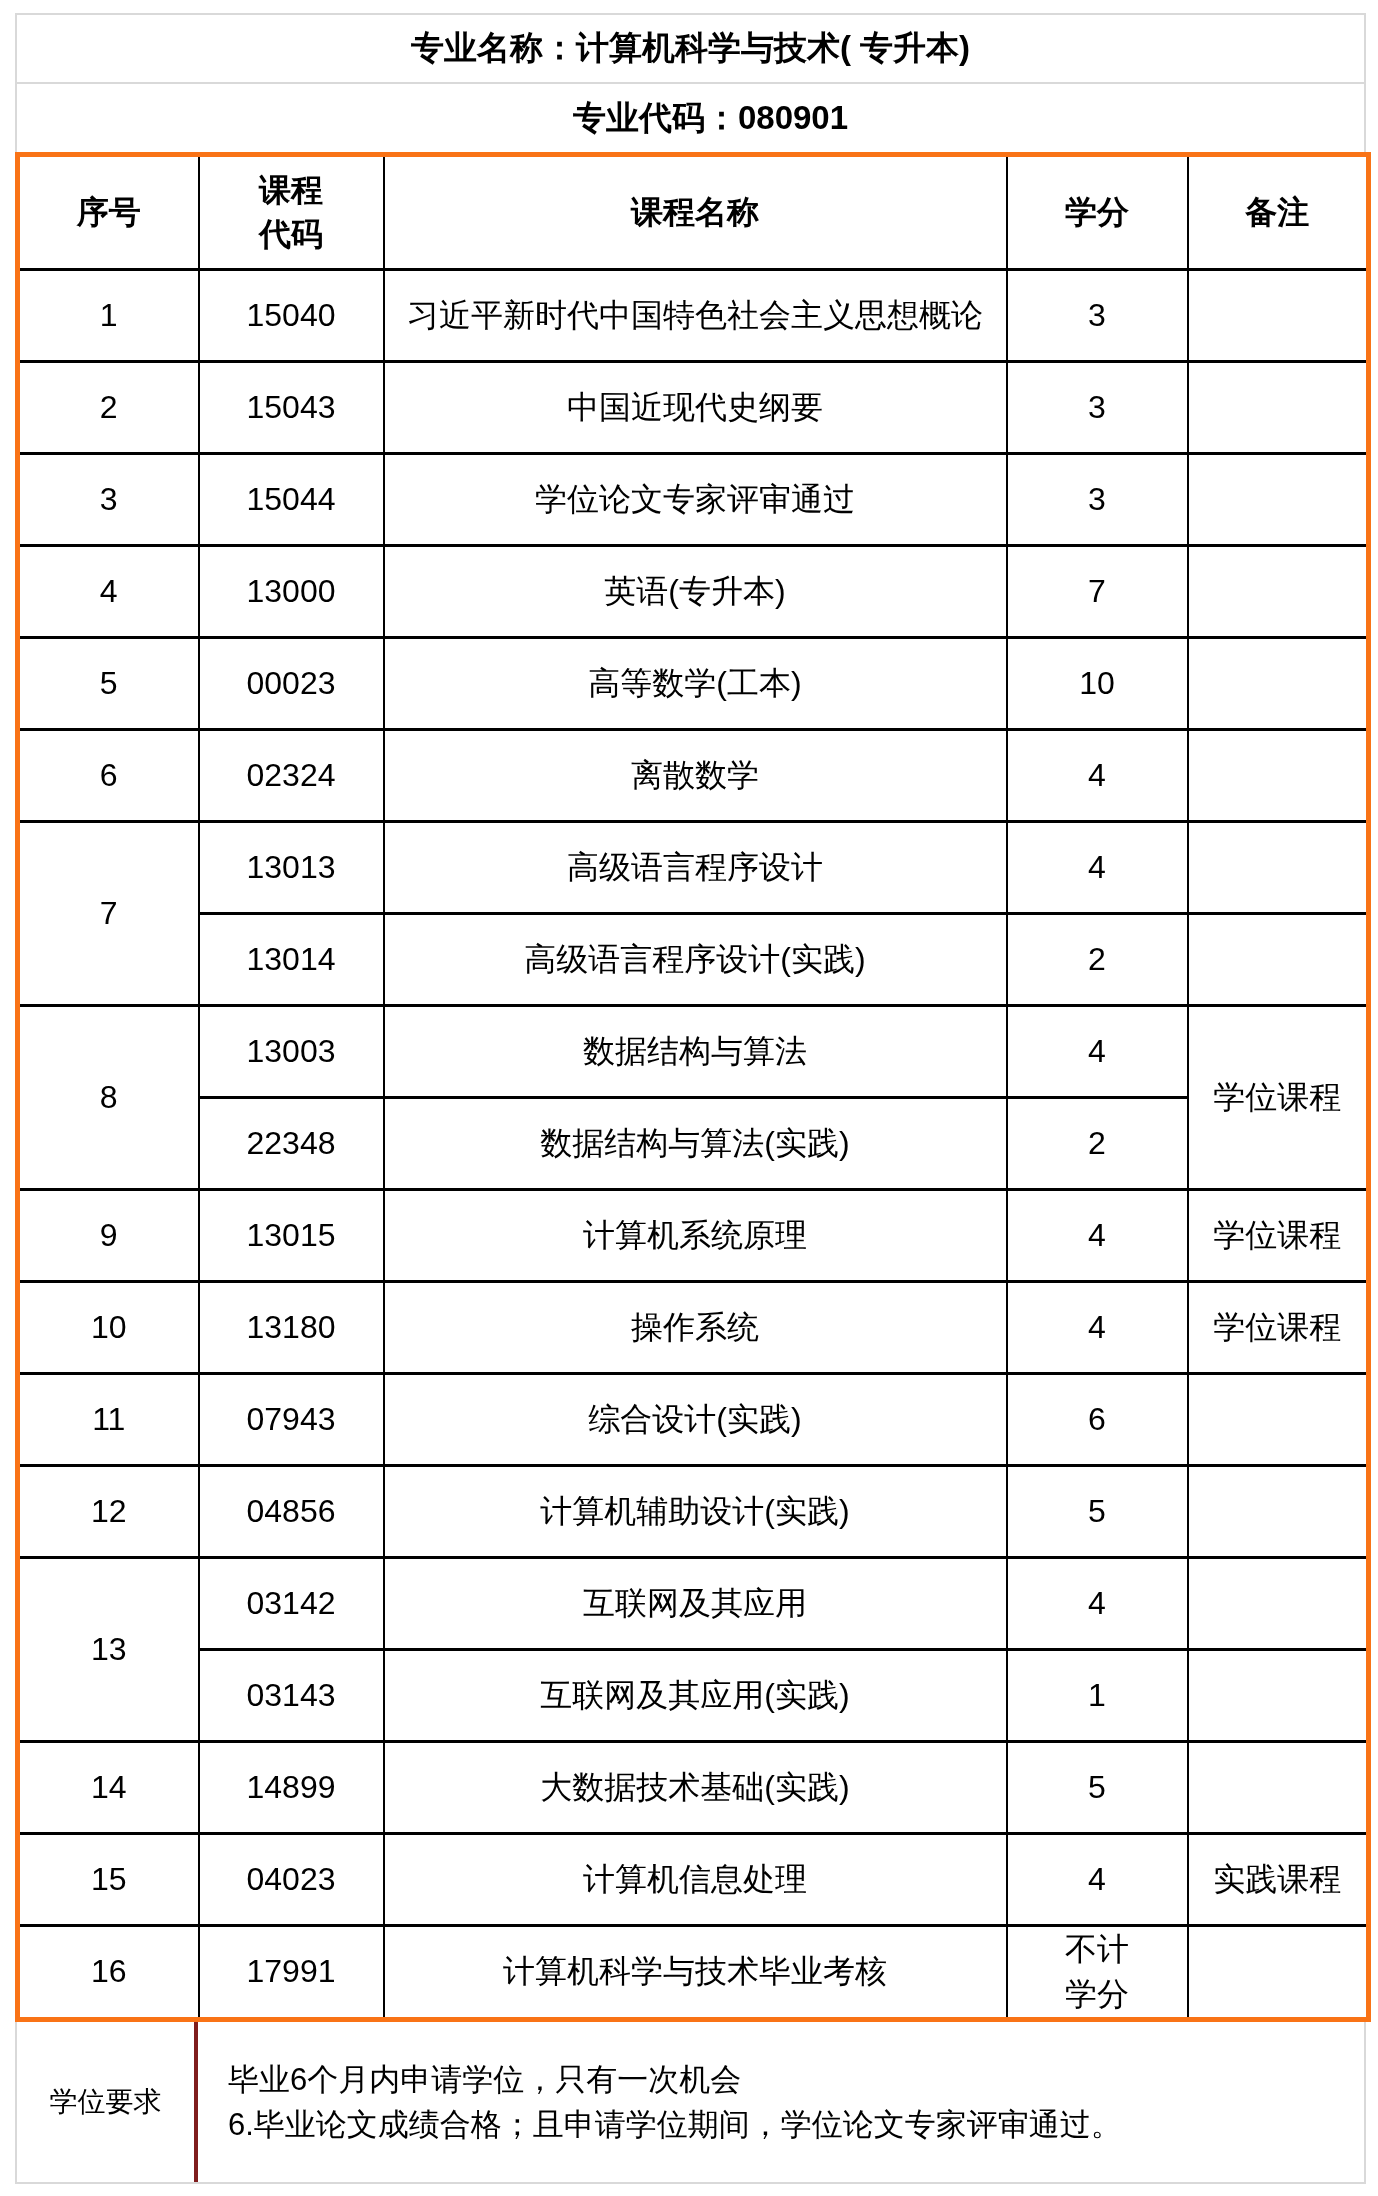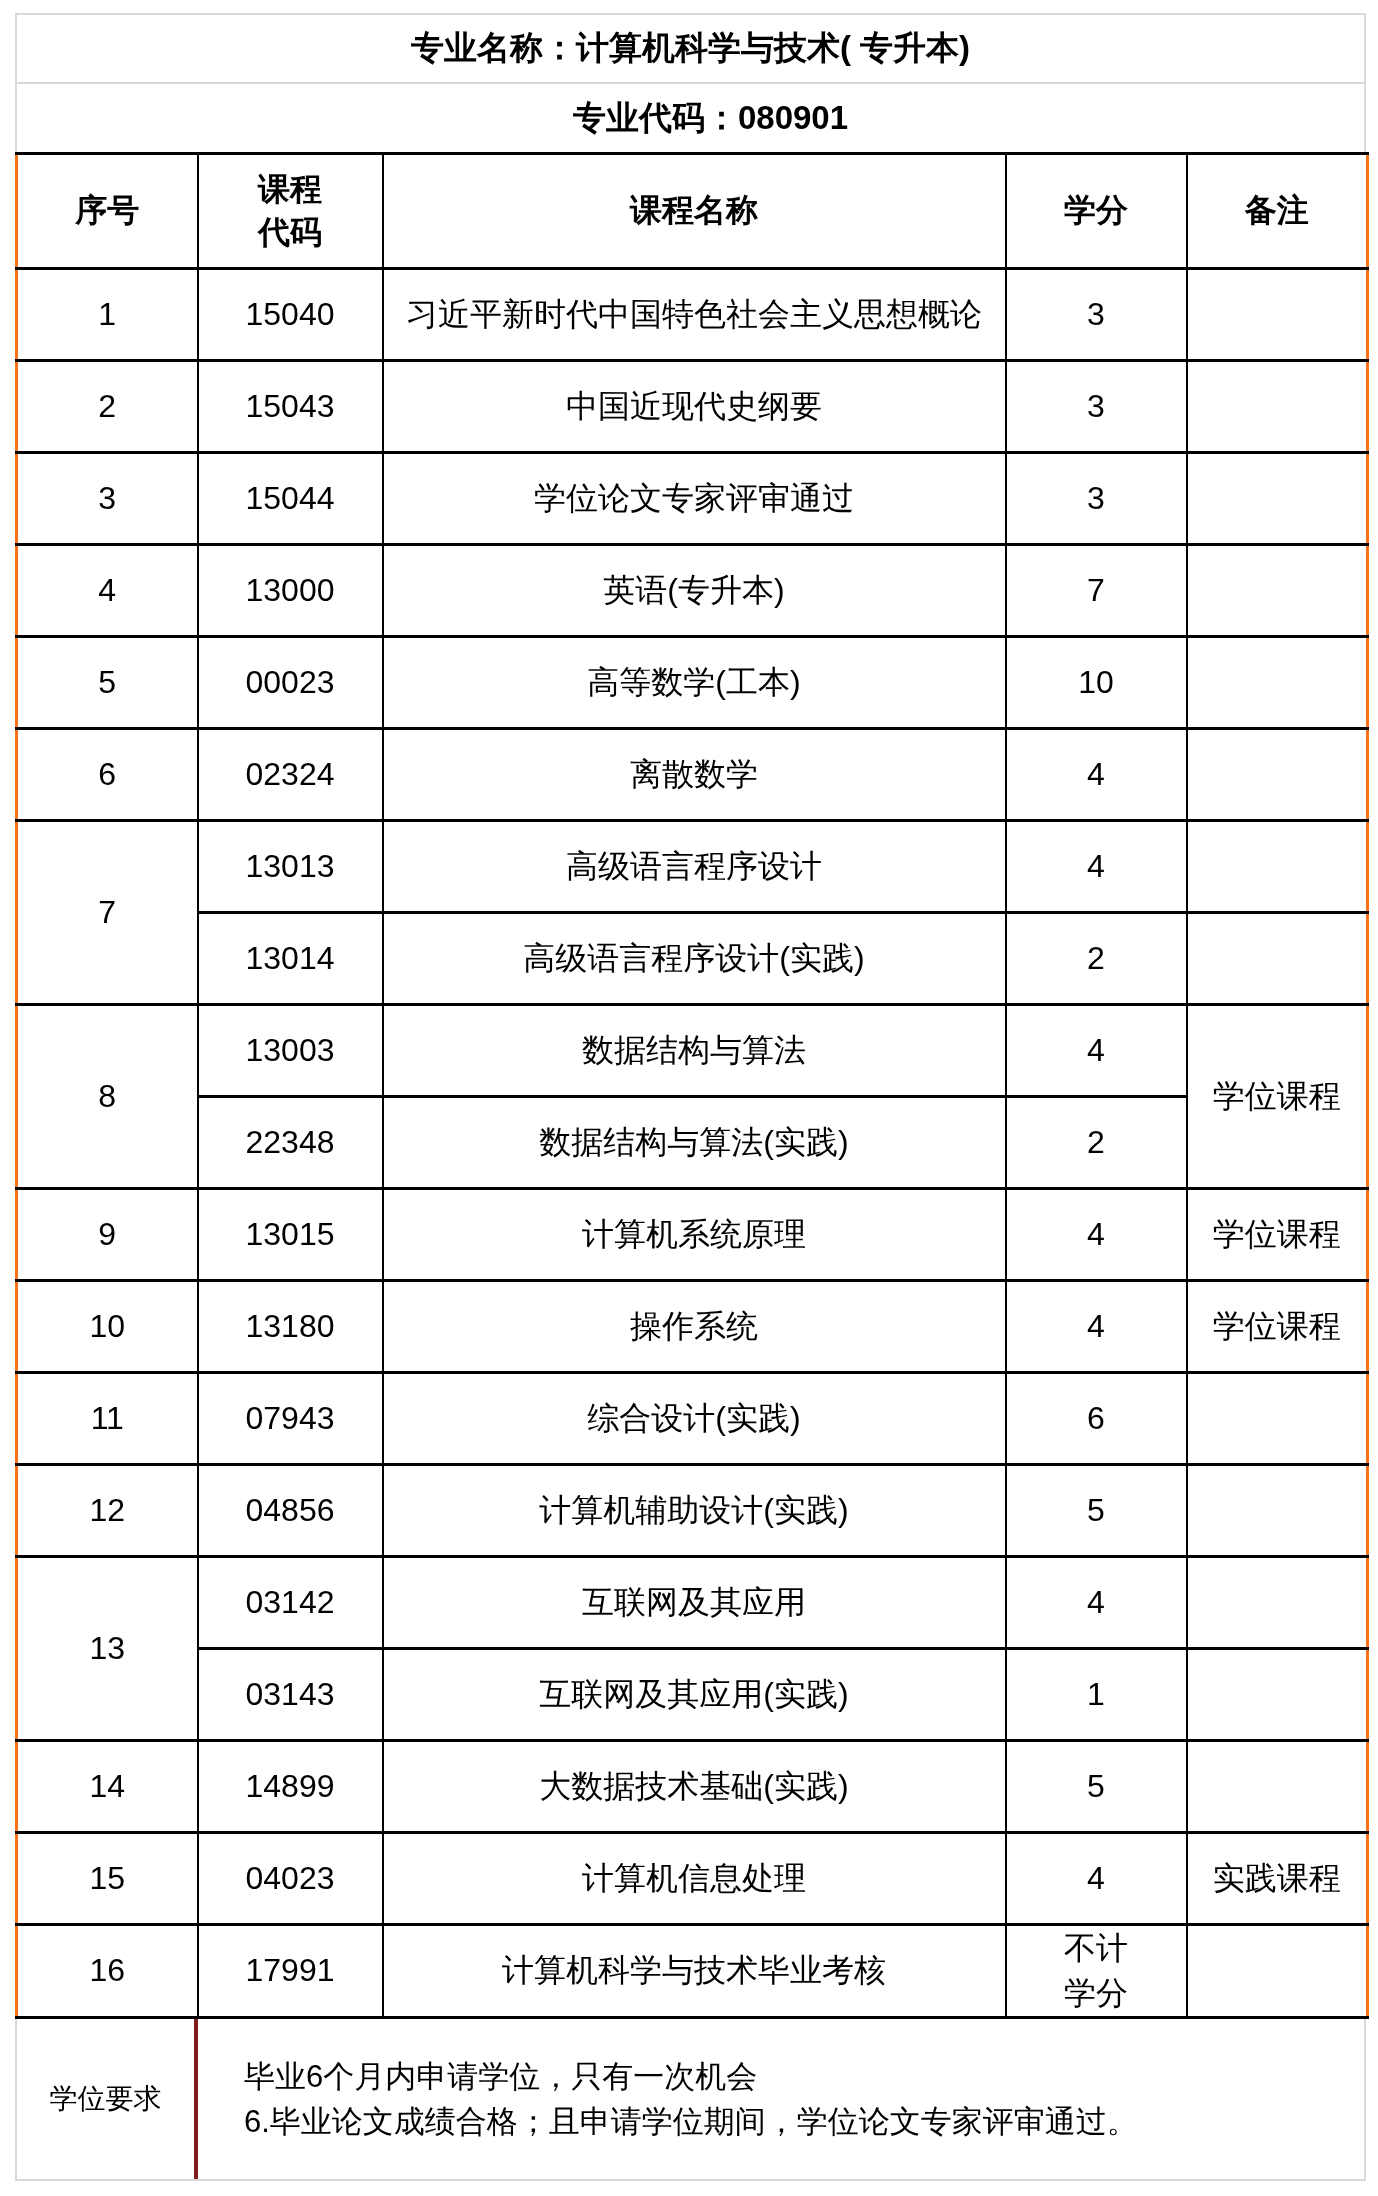--- a/index.html
+++ b/index.html
@@ -21,21 +21,21 @@
     font-size: 33px; font-weight: 700;
     background: #ffffff;
   }
   .title-row.second { height: 70px; padding-left: 40px; }
 
   
   table.course-table {
     width: 1351px;
     border-collapse: collapse;
     table-layout: fixed;
-    border: 3px solid #f97316;
+    border: 5px solid #f97316;
   }
   .course-table th, .course-table td {
     border: 3px solid #000;
     border-left-width: 2px;
     border-right-width: 2px;
     text-align: center;
     vertical-align: middle;
     padding: 0;
     white-space: pre-line;
     overflow: hidden;
@@ -65,21 +65,21 @@
     background: #ffffff;
   }
   .degree-footer .label-cell {
     width: 181px; flex: 0 0 181px;
     border-right: 4px solid #7f1d1d;
     display: flex; align-items: center; justify-content: center;
     font-size: 28px;
   }
   .degree-footer .text-cell {
     flex: 1;
-    padding-left: 46px;
+    padding-left: 30px;
     display: flex; flex-direction: column; justify-content: center;
   }
   .req-line { font-size: 31px; line-height: 45px; }
 </style>
 </head>
 <body>
 
 <div class="sheet">
 
   <div class="title-row">专业名称：计算机科学与技术( 专升本)</div>

